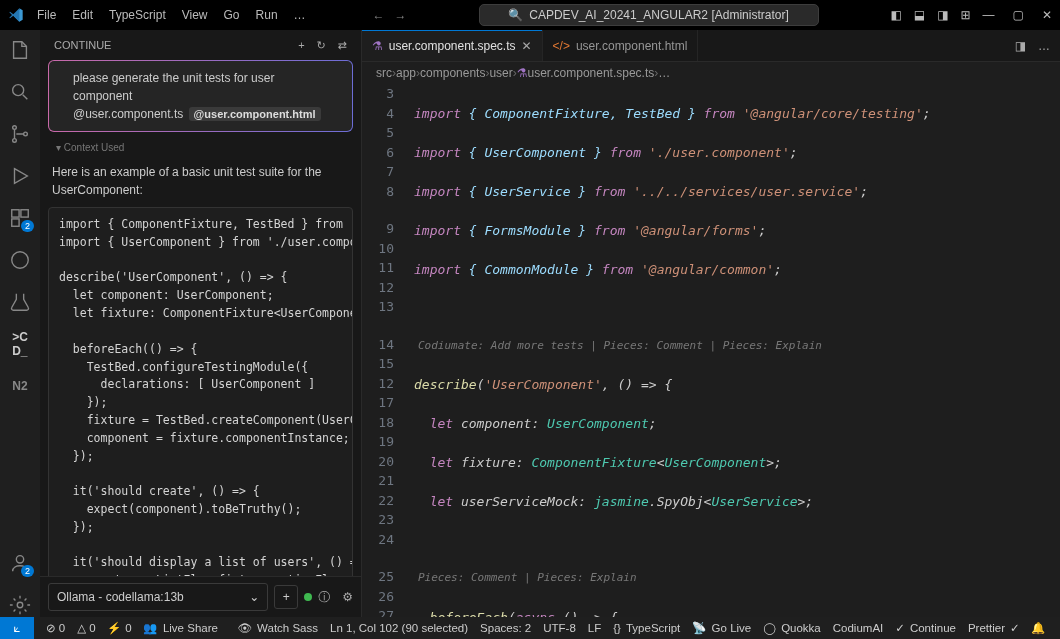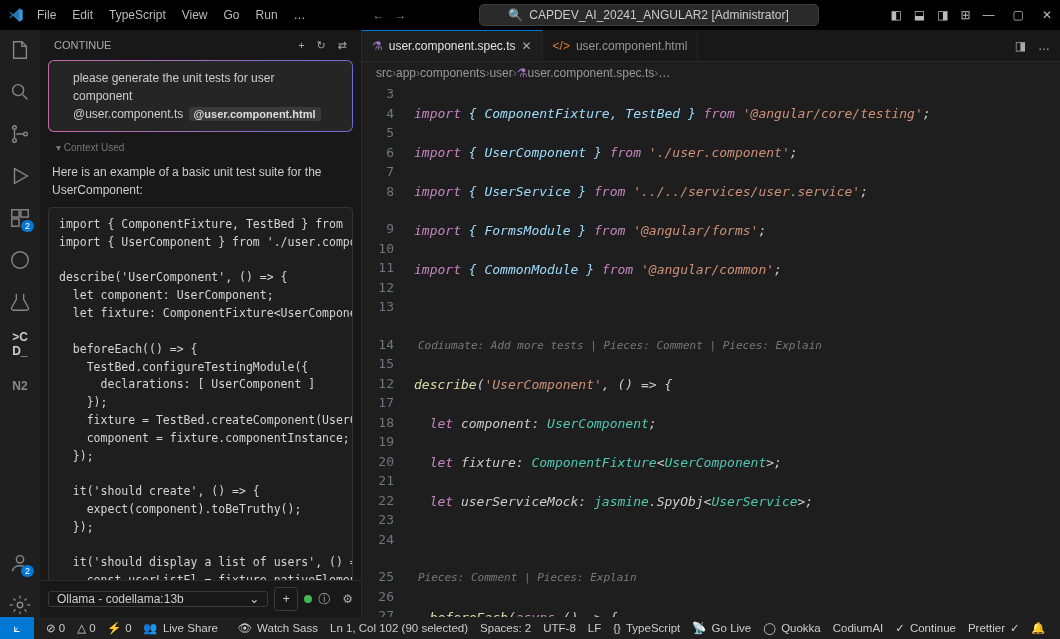--- a/index.html
+++ b/index.html
@@ -35,21 +35,21 @@
 .ass-text { font-size: 12px; color: #ccc; padding: 6px 4px 8px 4px; line-height: 1.5; }
 
 .code-card { background: #1e1e1e; border: 1px solid #333; border-radius: 4px; padding: 8px 10px; font-family: Consolas, monospace; font-size: 11.5px; line-height: 1.55; white-space: pre; overflow: hidden; color: #d4d4d4; }
 .tok-kw { color: #c586c0; }
 .tok-id { color: #9cdcfe; }
 .tok-fn { color: #dcdcaa; }
 .tok-str { color: #ce9178; }
 .tok-type { color: #4ec9b0; }
 
 .foot { border-top: 1px solid #2a2a2a; padding: 6px 8px; display: flex; align-items: center; gap: 6px; }
-.model-sel { flex: 1; border: 1px solid #3a3a3a; border-radius: 3px; height: 16px; display: flex; align-items: center; padding: 0 8px; color: #ccc; font-size: 12px; justify-content: space-between; }
+.model-sel { flex: 1; border: 1px solid #3a3a3a; border-radius: 3px; height: 28px; display: flex; align-items: center; padding: 0 8px; color: #ccc; font-size: 12px; justify-content: space-between; }
 .plus-btn { border: 1px solid #3a3a3a; border-radius: 3px; height: 24px; width: 24px; display: flex; align-items: center; justify-content: center; color: #ccc; }
 .dot-green { width: 8px; height: 8px; border-radius: 50%; background: #3fb950; }
 .foot-right { display: flex; gap: 12px; color: #aaa; align-items: center; margin-left: auto; }
 
 
 .editor { position: absolute; top: 30px; left: 362px; right: 0; bottom: 22px; background: #1e1e1e; display: flex; flex-direction: column; }
 .tabs { height: 32px; background: #181818; display: flex; align-items: stretch; border-bottom: 1px solid #2a2a2a; }
 .tab { display: flex; align-items: center; gap: 6px; padding: 0 10px; color: #969696; font-size: 12px; border-right: 1px solid #252525; position: relative; }
 .tab.active { background: #1e1e1e; color: #e0e0e0; }
 .tab.active::before { content: ""; position: absolute; top: 0; left: 0; right: 0; height: 1px; background: #0078d4; }

